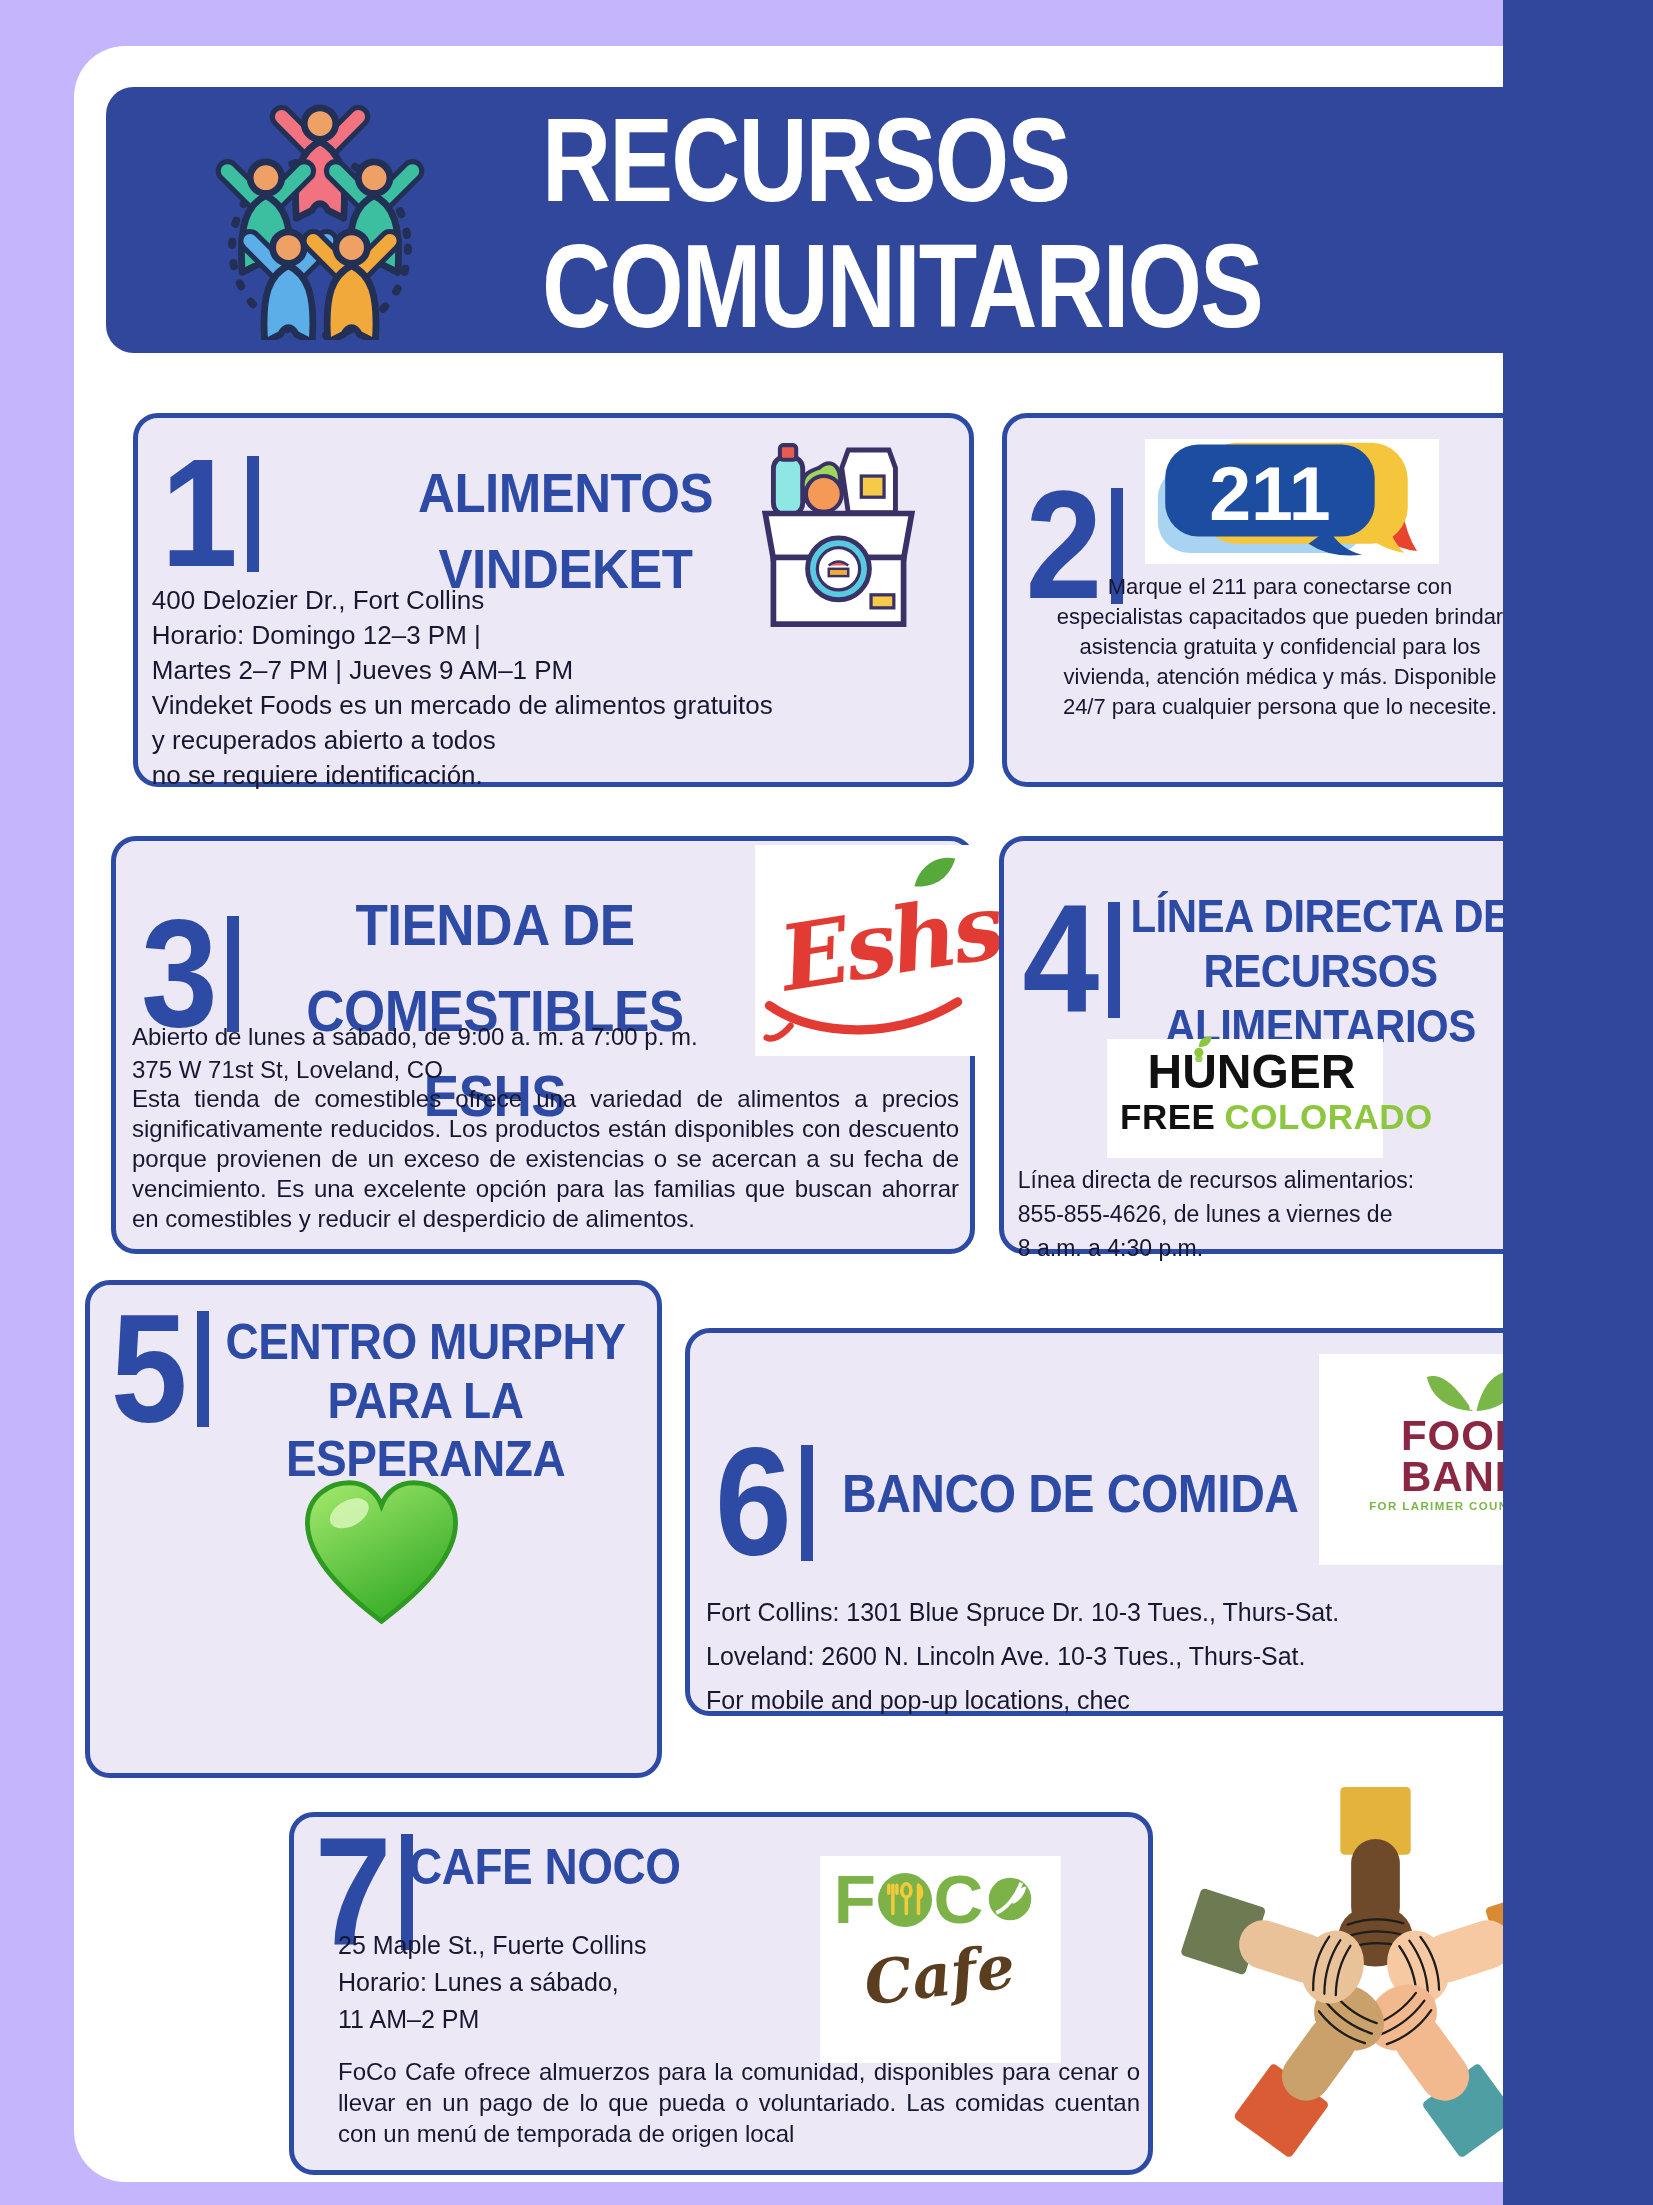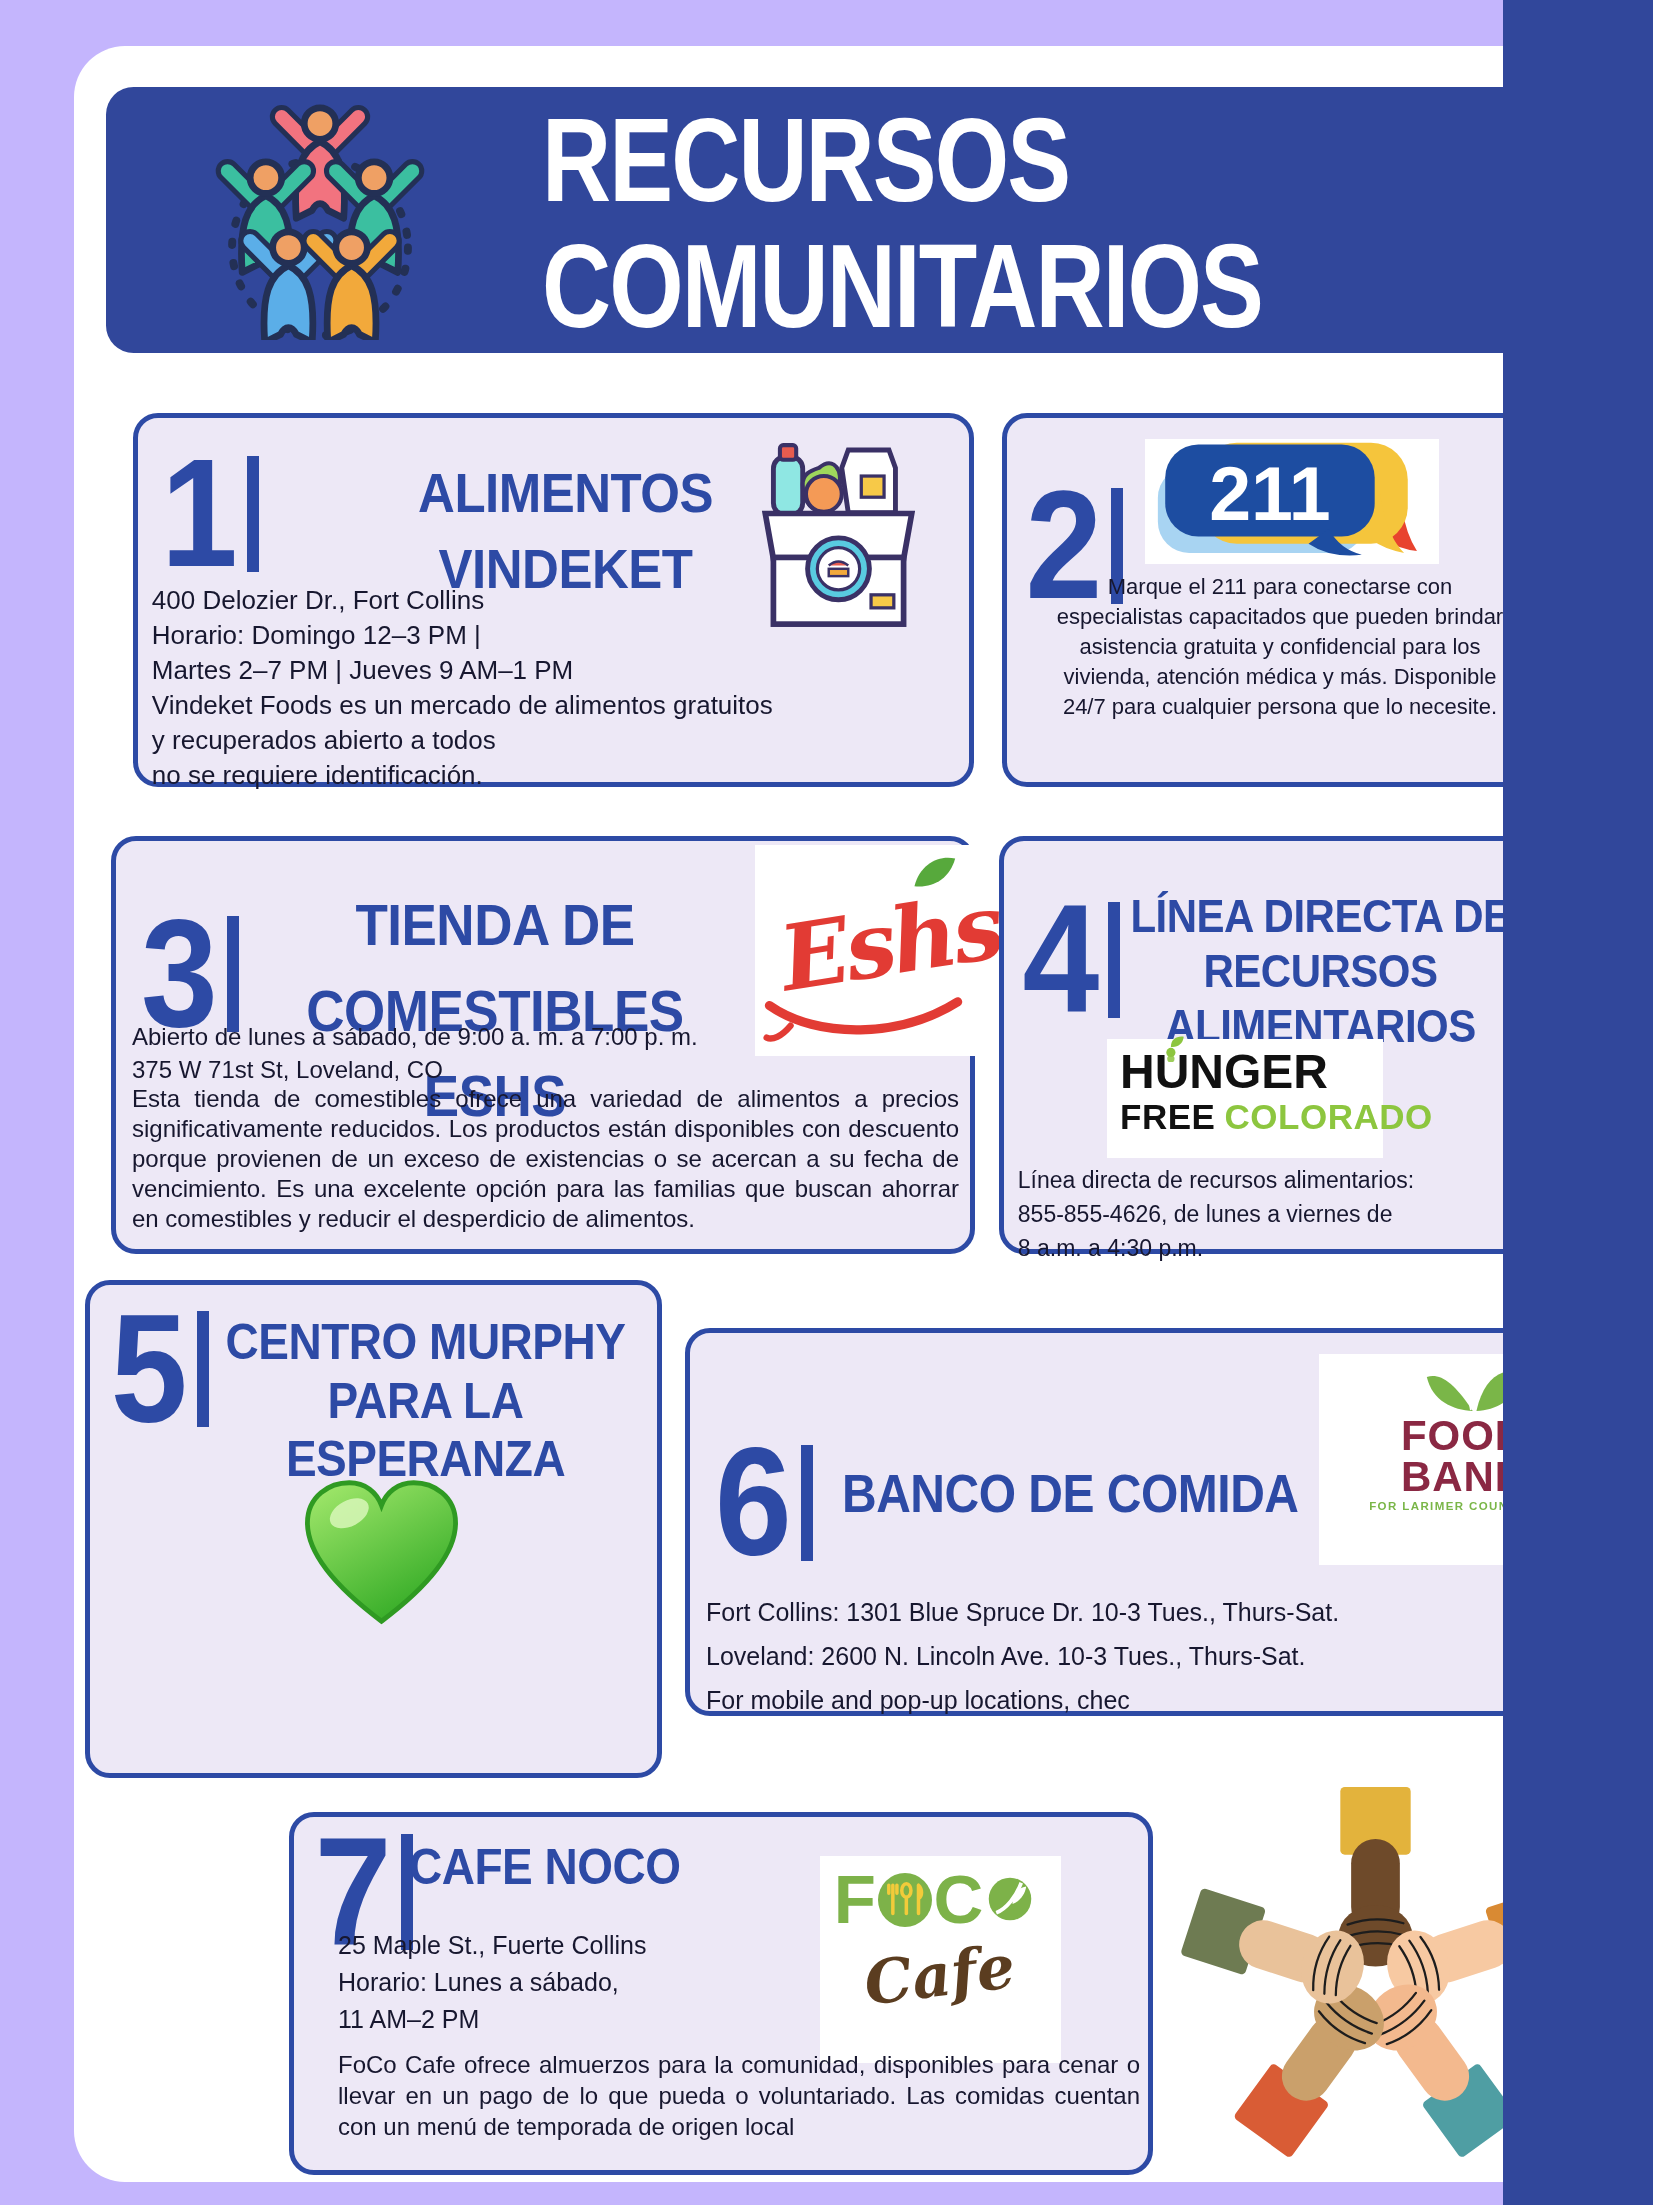--- a/index.html
+++ b/index.html
@@ -30,21 +30,21 @@
 
   
   .eshs-word { position:absolute; left:25px; top:44px; font-family:"DejaVu Serif","Liberation Serif",serif;
                font-style:italic; font-weight:bold; font-size:90px; color:#E23B34;
                transform:rotate(-9deg); letter-spacing:-3.7px; }
   .eshs-swoosh { position:absolute; left:8.3px; top:152px; }
   .eshs-leaf { position:absolute; left:152px; top:8.3px; }
 
   
   .hunger-patch { padding:9.2px 0 0 13px; }
-  .h-l1 { font-size:48px; font-weight:bold; color:#111111; letter-spacing:0px; line-height:1.0; }
+  .h-l1 { font-size:48px; font-weight:bold; color:#111111; letter-spacing:0px; line-height:1.0;text-align:center; }
   .h-l1 .uwrap { position:relative; display:inline-block; }
   .h-l1 .pod { position:absolute; left:3.7px; top:-13.8px; }
   .h-l2 { font-size:35px; font-weight:bold; line-height:1.05; margin-top:2.8px; letter-spacing:0.5px; }
   .h-free { color:#111111; margin-right:9.2px; }
   .h-col { color:#8DC63F;margin-top:39px; }
 
   
   .fb-patch { text-align:right; padding:8.3px 0 0 25px; }
   .fb-word { font-size:42px; font-weight:bold; color:#8A2843; line-height:0.98; letter-spacing:0.9px; }
   .fb-tag { font-size:11.5px; font-weight:bold; color:#7AB648; letter-spacing:1.4px; margin-top:3px; }
@@ -279,21 +279,21 @@
           </svg>
         </span>
       </div>
       <div class="foco-cafe">Cafe</div>
     </div>
     <div class="body" style="left:44px;top:110px;width:459px;font-size:25px;line-height:37px">
       <div>25 Maple St., Fuerte Collins</div>
       <div>Horario: Lunes a sábado,</div>
       <div>11 AM–2 PM</div>
     </div>
-    <div class="jpara" style="left:44px;top:232px;width:802px;font-size:24px;line-height:31px">FoCo Cafe ofrece almuerzos para la comunidad, disponibles para cenar o llevar en un pago de lo que pueda o voluntariado. Las comidas cuentan con un menú de temporada de origen local</div>
+    <div class="jpara" style="left:44px;top:239px;width:802px;font-size:24px;line-height:31px">FoCo Cafe ofrece almuerzos para la comunidad, disponibles para cenar o llevar en un pago de lo que pueda o voluntariado. Las comidas cuentan con un menú de temporada de origen local</div>
   </section>
 
   <svg class="hands" width="413" height="388" viewBox="0 0 900 860">
     <g transform="rotate(0 450 430)">
       <rect x="372" y="0" width="156" height="150" rx="10" fill="#E3B33C"></rect>
       <rect x="396" y="115" width="108" height="205" rx="54" fill="#6E4A2A"></rect>
       <ellipse cx="450" cy="330" rx="82" ry="68" fill="#6E4A2A"></ellipse>
       <path d="M388,305 q62,-22 124,-3 M388,331 q62,-20 124,-3 M393,356 q57,-18 114,-3" stroke="#1D1D1D" stroke-width="5" fill="none" stroke-linecap="round"></path>
     </g>
     <g transform="rotate(72 450 430)">

